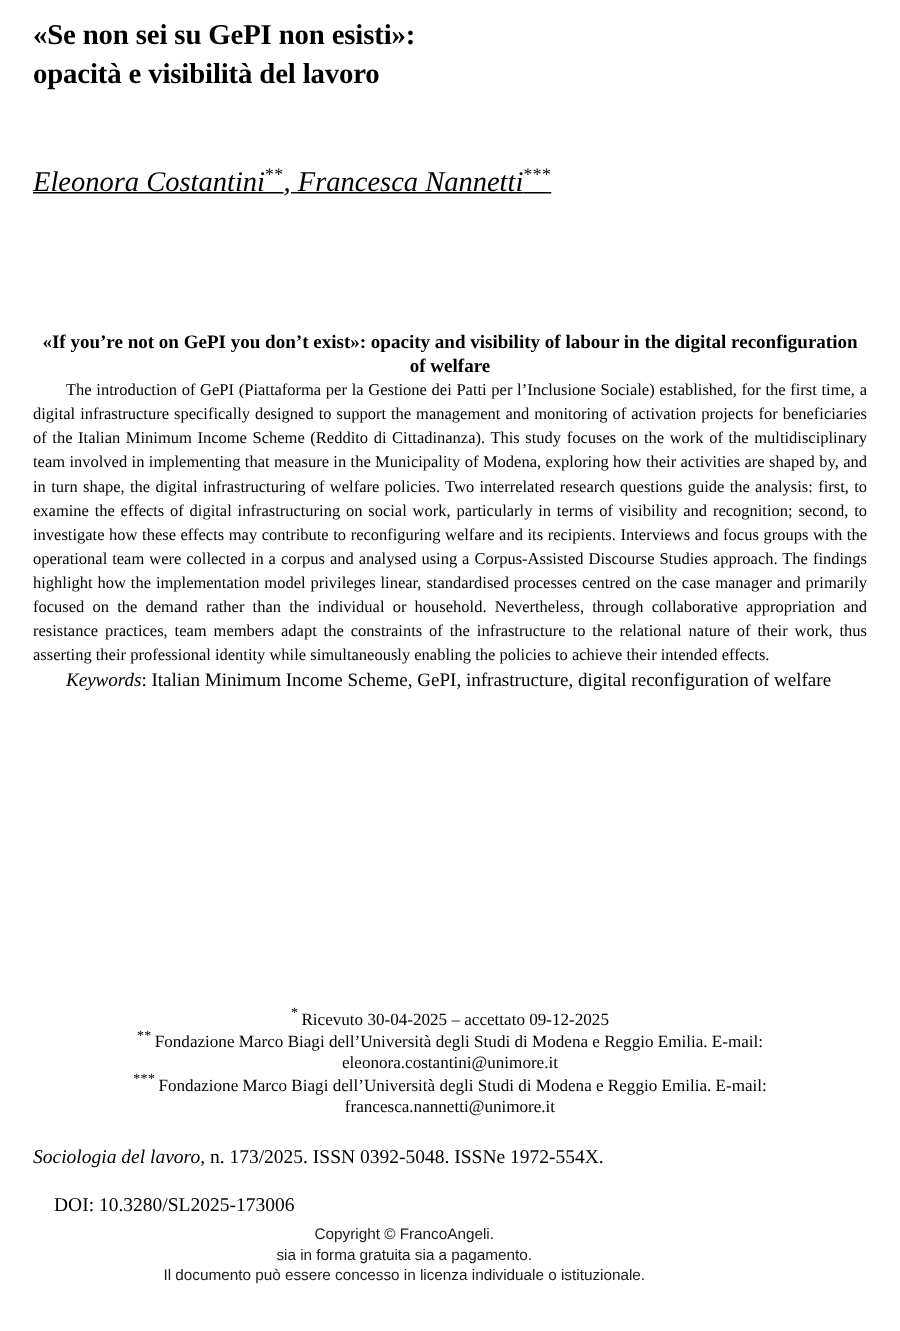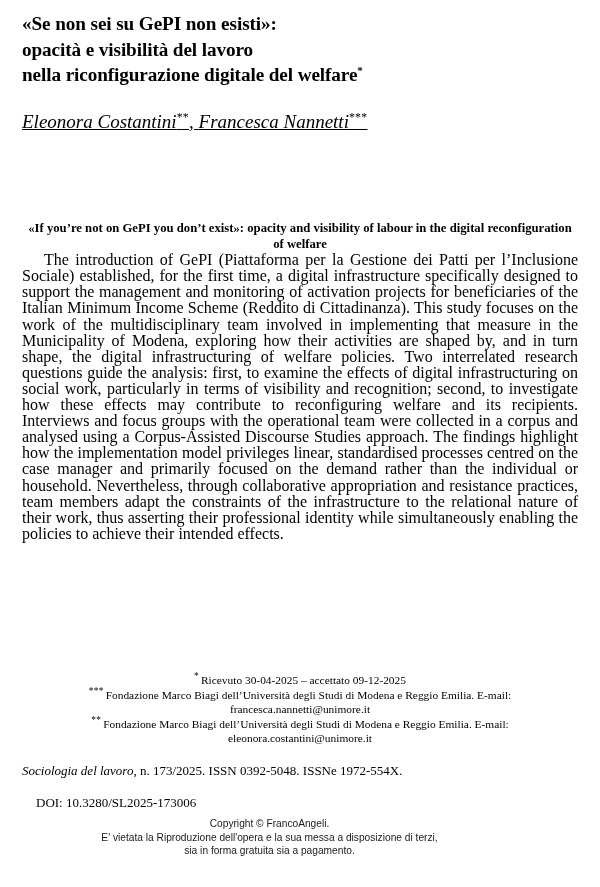--- a/index.html
+++ b/index.html
@@ -71,21 +71,21 @@
     width: 556px;
   }
   .abstract-heading {
     font-weight: bold;
     font-size: 12.7px;
     line-height: 16.1px;
     text-align: center;
     margin: 0 0 0 0;
   }
   .abstract-body {
-    font-size: 16px;
+    font-size: 11px;
     line-height: 16.1px;
     text-align: justify;
     text-justify: inter-word;
     text-indent: 22px;
     margin: 0;
     hyphens: manual;
   }
   .keywords {
     font-size: 12.7px;
     line-height: 16.1px;
@@ -153,52 +153,52 @@
 
 <div class="page">
 
   <div class="title-block">
     <div class="title-line">
       <span>«Se non sei su GePI non esisti»:</span>
     </div>
     <div class="title-line">
       <span>opacità e visibilità del lavoro</span>
     </div>
-    <div class="title-line">
-      <span>nella riconfigurazione digitale del welfare</span><sup>*</sup>
-    </div>
   </div>
 
   <div class="authors">
     <span>Eleonora Costantini</span><sup>**</sup><span>, </span><span>Francesca Nannetti</span><sup>***</sup>
   </div>
 
   <div class="abstract">
     <p class="abstract-heading">«If you’re not on GePI you don’t exist»: opacity and visibility of labour in the digital reconfiguration of welfare</p>
     <p class="abstract-body">The introduction of GePI (Piattaforma per la Gestione dei Patti per l’Inclusione Sociale) established, for the first time, a digital infrastructure specifically designed to support the management and monitoring of activation projects for beneficiaries of the Italian Minimum Income Scheme (Reddito di Cittadinanza). This study focuses on the work of the multidisciplinary team involved in implementing that measure in the Municipality of Modena, exploring how their activities are shaped by, and in turn shape, the digital infrastructuring of welfare policies. Two interrelated research questions guide the analysis: first, to examine the effects of digital infrastructuring on social work, particularly in terms of visibility and recognition; second, to investigate how these effects may contribute to reconfiguring welfare and its recipients. Interviews and focus groups with the operational team were collected in a corpus and analysed using a Corpus-Assisted Discourse Studies approach. The findings highlight how the implementation model privileges linear, standardised processes centred on the case manager and primarily focused on the demand rather than the individual or household. Nevertheless, through collaborative appropriation and resistance practices, team members adapt the constraints of the infrastructure to the relational nature of their work, thus asserting their professional identity while simultaneously enabling the policies to achieve their intended effects.</p>
+    <p class="keywords">
+      <span class="kw-label">Keywords</span><span>: </span><span>Italian Minimum Income Scheme, GePI, infrastructure, digital reconfiguration of welfare</span>
+    </p>
   </div>
 
   <div class="footnotes">
     <p class="footnote">
       <span class="marker single">*</span><span>Ricevuto 30-04-2025 – accettato 09-12-2025</span>
     </p>
     <p class="footnote">
+      <span class="marker">**</span><span>Fondazione Marco Biagi dell’Università degli Studi di Modena e Reggio Emilia. E-mail: eleonora.costantini@unimore.it</span>
+    </p>
+    <p class="footnote">
       <span class="marker">***</span><span>Fondazione Marco Biagi dell’Università degli Studi di Modena e Reggio Emilia. E-mail: francesca.nannetti@unimore.it</span>
-    </p>
-    <p class="footnote">
-      <span class="marker">**</span><span>Fondazione Marco Biagi dell’Università degli Studi di Modena e Reggio Emilia. E-mail: eleonora.costantini@unimore.it</span>
     </p>
   </div>
 
   <div class="journal-block">
     <p class="journal-line">
       <span class="journal-name">Sociologia del lavoro</span><span>, n. 173/2025. ISSN 0392-5048. ISSNe 1972-554X.</span>
     </p>
     <p class="doi-line">DOI: 10.3280/SL2025-173006</p>
   </div>
 
   <div class="copyright">
     <div>Copyright © FrancoAngeli.</div>
-    <div>E' vietata la Riproduzione dell'opera e la sua messa a disposizione di terzi,</div>
     <div>sia in forma gratuita sia a pagamento.</div>
+    <div>Il documento può essere concesso in licenza individuale o istituzionale.</div>
   </div>
 
 </div>
 
 </body></html>

